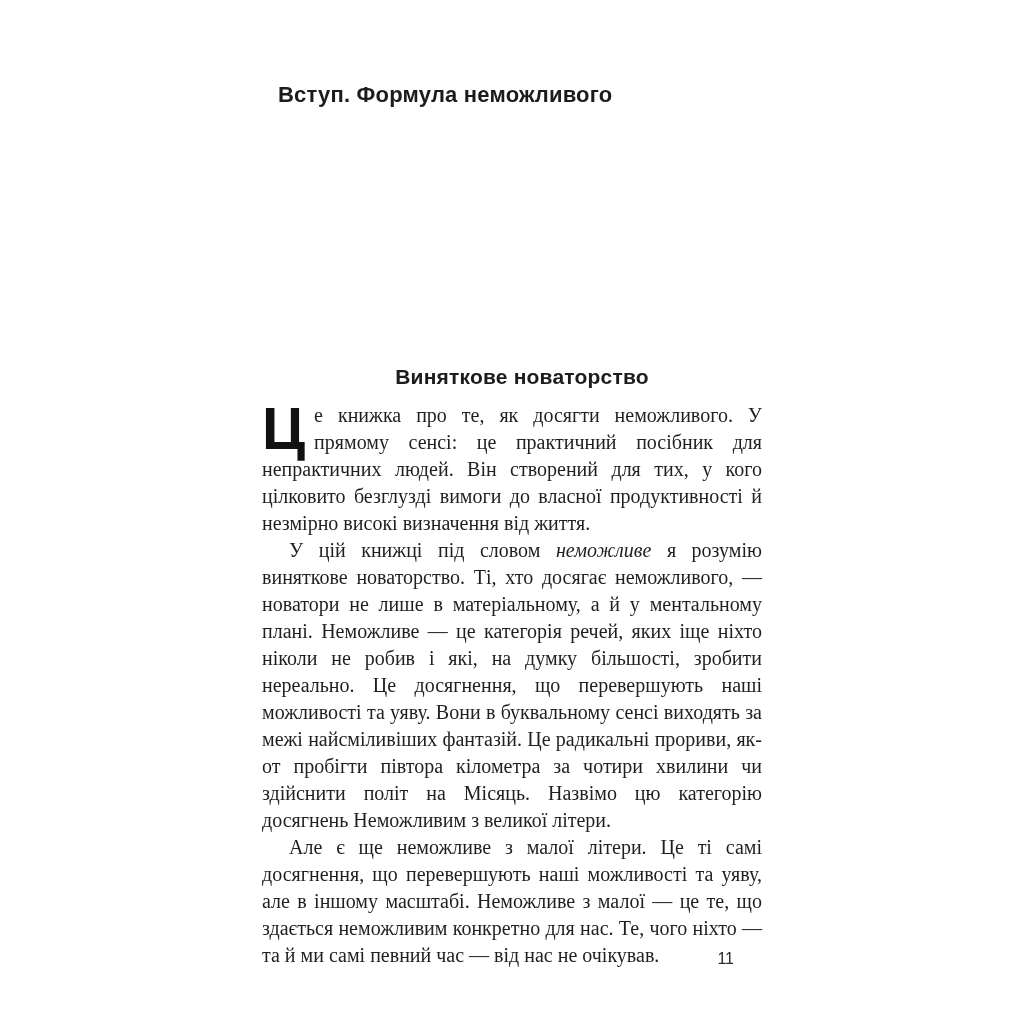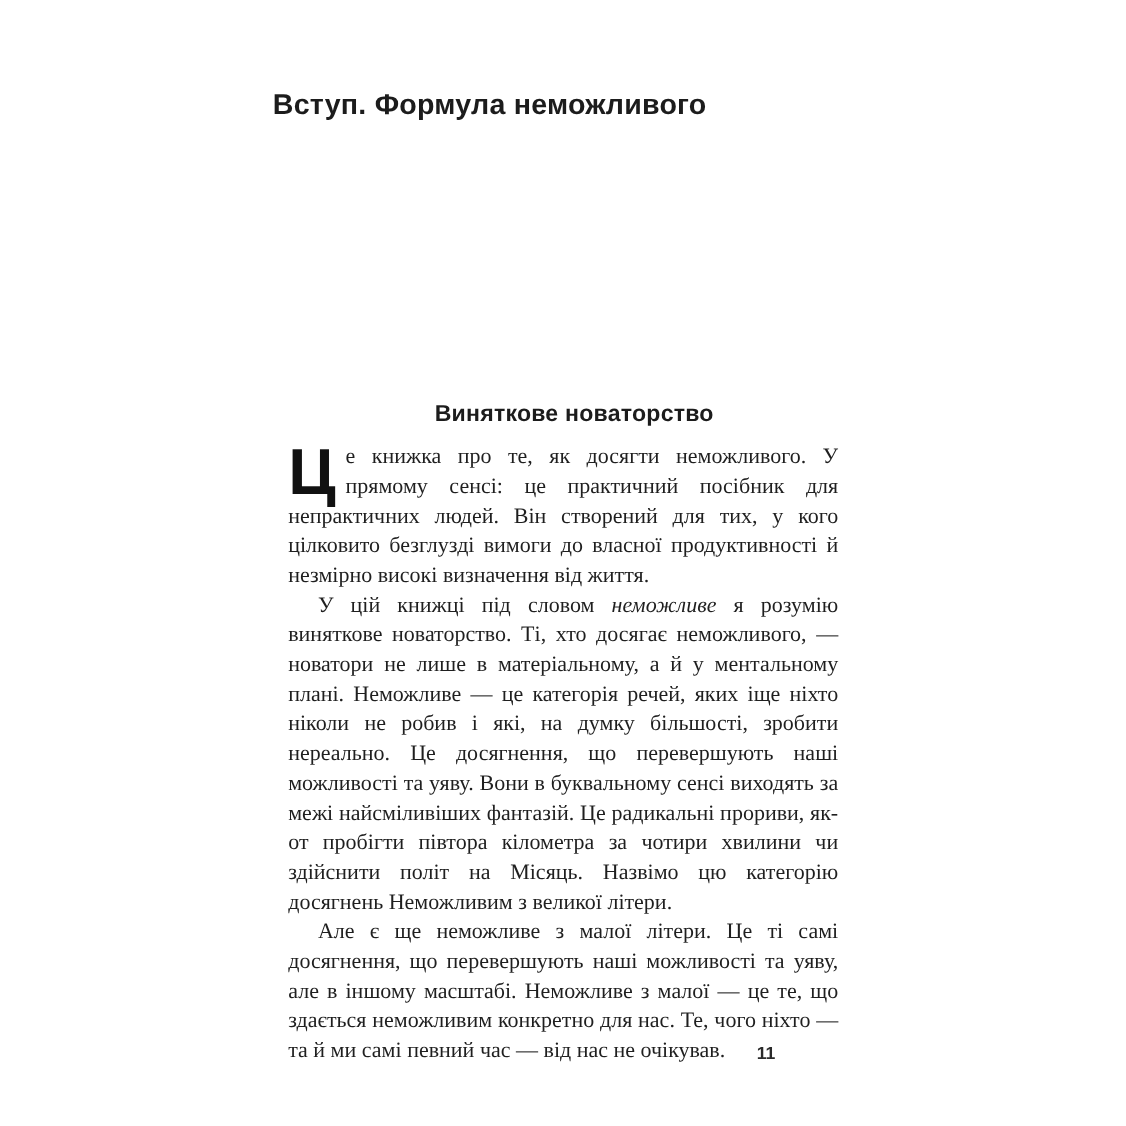--- a/index.html
+++ b/index.html
@@ -10,27 +10,27 @@
   .page {
     position: relative;
     width: 1024px;
     height: 1024px;
     background: #ffffff;
     overflow: hidden;
     color: #1a1a1a;
   }
   .chapter-title {
     position: absolute;
-    left: 248px;
+    left: 278px;
     top: 80px;
     width: 520px;
     margin: 0;
     font-family: "Liberation Sans", "DejaVu Sans", sans-serif;
     font-weight: 700;
-    font-size: 26px;
+    font-size: 22px;
     line-height: 30px;
     letter-spacing: 0.2px;
     color: #1c1c1c;
   }
   .section-heading {
     position: absolute;
     left: 262px;
     top: 364px;
     width: 520px;
     margin: 0;
@@ -71,23 +71,23 @@
     color: #111111;
   }
   .italic {
     font-style: italic;
   }
   .page-number {
     position: absolute;
     left: 688px;
     top: 950px;
     width: 46px;
-    text-align: left;
+    text-align: right;
     font-family: "Liberation Sans", "DejaVu Sans", sans-serif;
-    font-weight: 700;
+    font-weight: 400;
     font-size: 16px;
     color: #2a2a2a;
   }
 </style>
 </head>
 <body>
 
 <div class="page">
 
   <h1 class="chapter-title">Вступ. Формула неможливого</h1>

